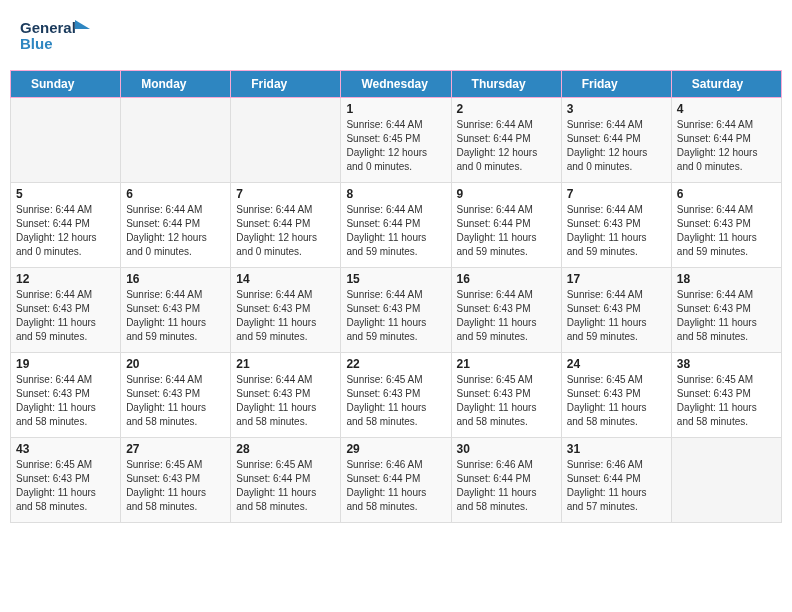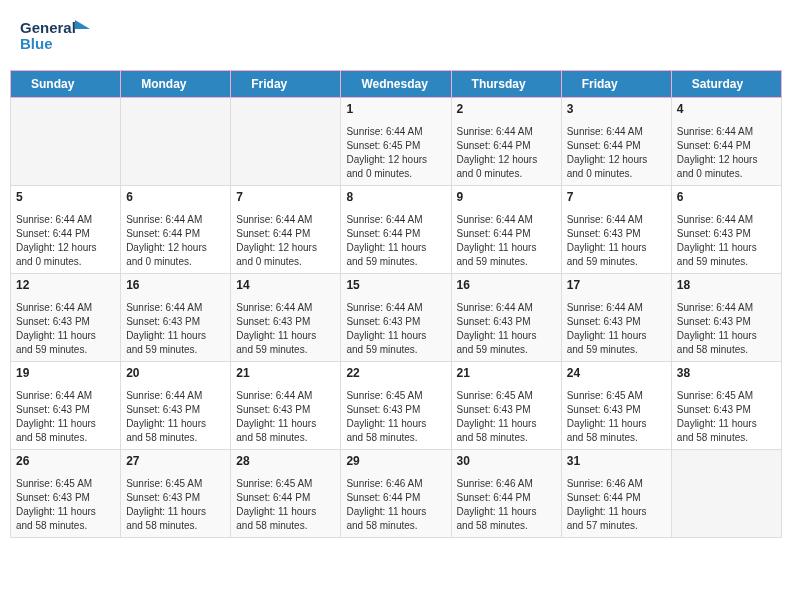--- a/index.html
+++ b/index.html
@@ -71,21 +71,20 @@
       font-weight: bold;
       font-size: 12px;
       color: #222;
       display: block;
       margin-bottom: 2px;
     }
     .day-info {
       font-size: 10px;
       color: #333;
       line-height: 1.4;
-      margin-top: 9px;
     }
     .empty-cell {
       background: #f5f5f5;
     }
   </style>
 </head>
 <body>
 
 <div class="header">
   <div class="logo">
@@ -220,21 +219,21 @@
           <span class="day-number">24</span>
           <div class="day-info">Sunrise: 6:45 AM<br>Sunset: 6:43 PM<br>Daylight: 11 hours<br>and 58 minutes.</div>
         </td>
         <td>
           <span class="day-number">38</span>
           <div class="day-info">Sunrise: 6:45 AM<br>Sunset: 6:43 PM<br>Daylight: 11 hours<br>and 58 minutes.</div>
         </td>
       </tr>
       <tr>
         <td>
-          <span class="day-number">26</span>
+          <span class="day-number">43</span>
           <div class="day-info">Sunrise: 6:45 AM<br>Sunset: 6:43 PM<br>Daylight: 11 hours<br>and 58 minutes.</div>
         </td>
         <td>
           <span class="day-number">27</span>
           <div class="day-info">Sunrise: 6:45 AM<br>Sunset: 6:43 PM<br>Daylight: 11 hours<br>and 58 minutes.</div>
         </td>
         <td>
           <span class="day-number">28</span>
           <div class="day-info">Sunrise: 6:45 AM<br>Sunset: 6:44 PM<br>Daylight: 11 hours<br>and 58 minutes.</div>
         </td>

